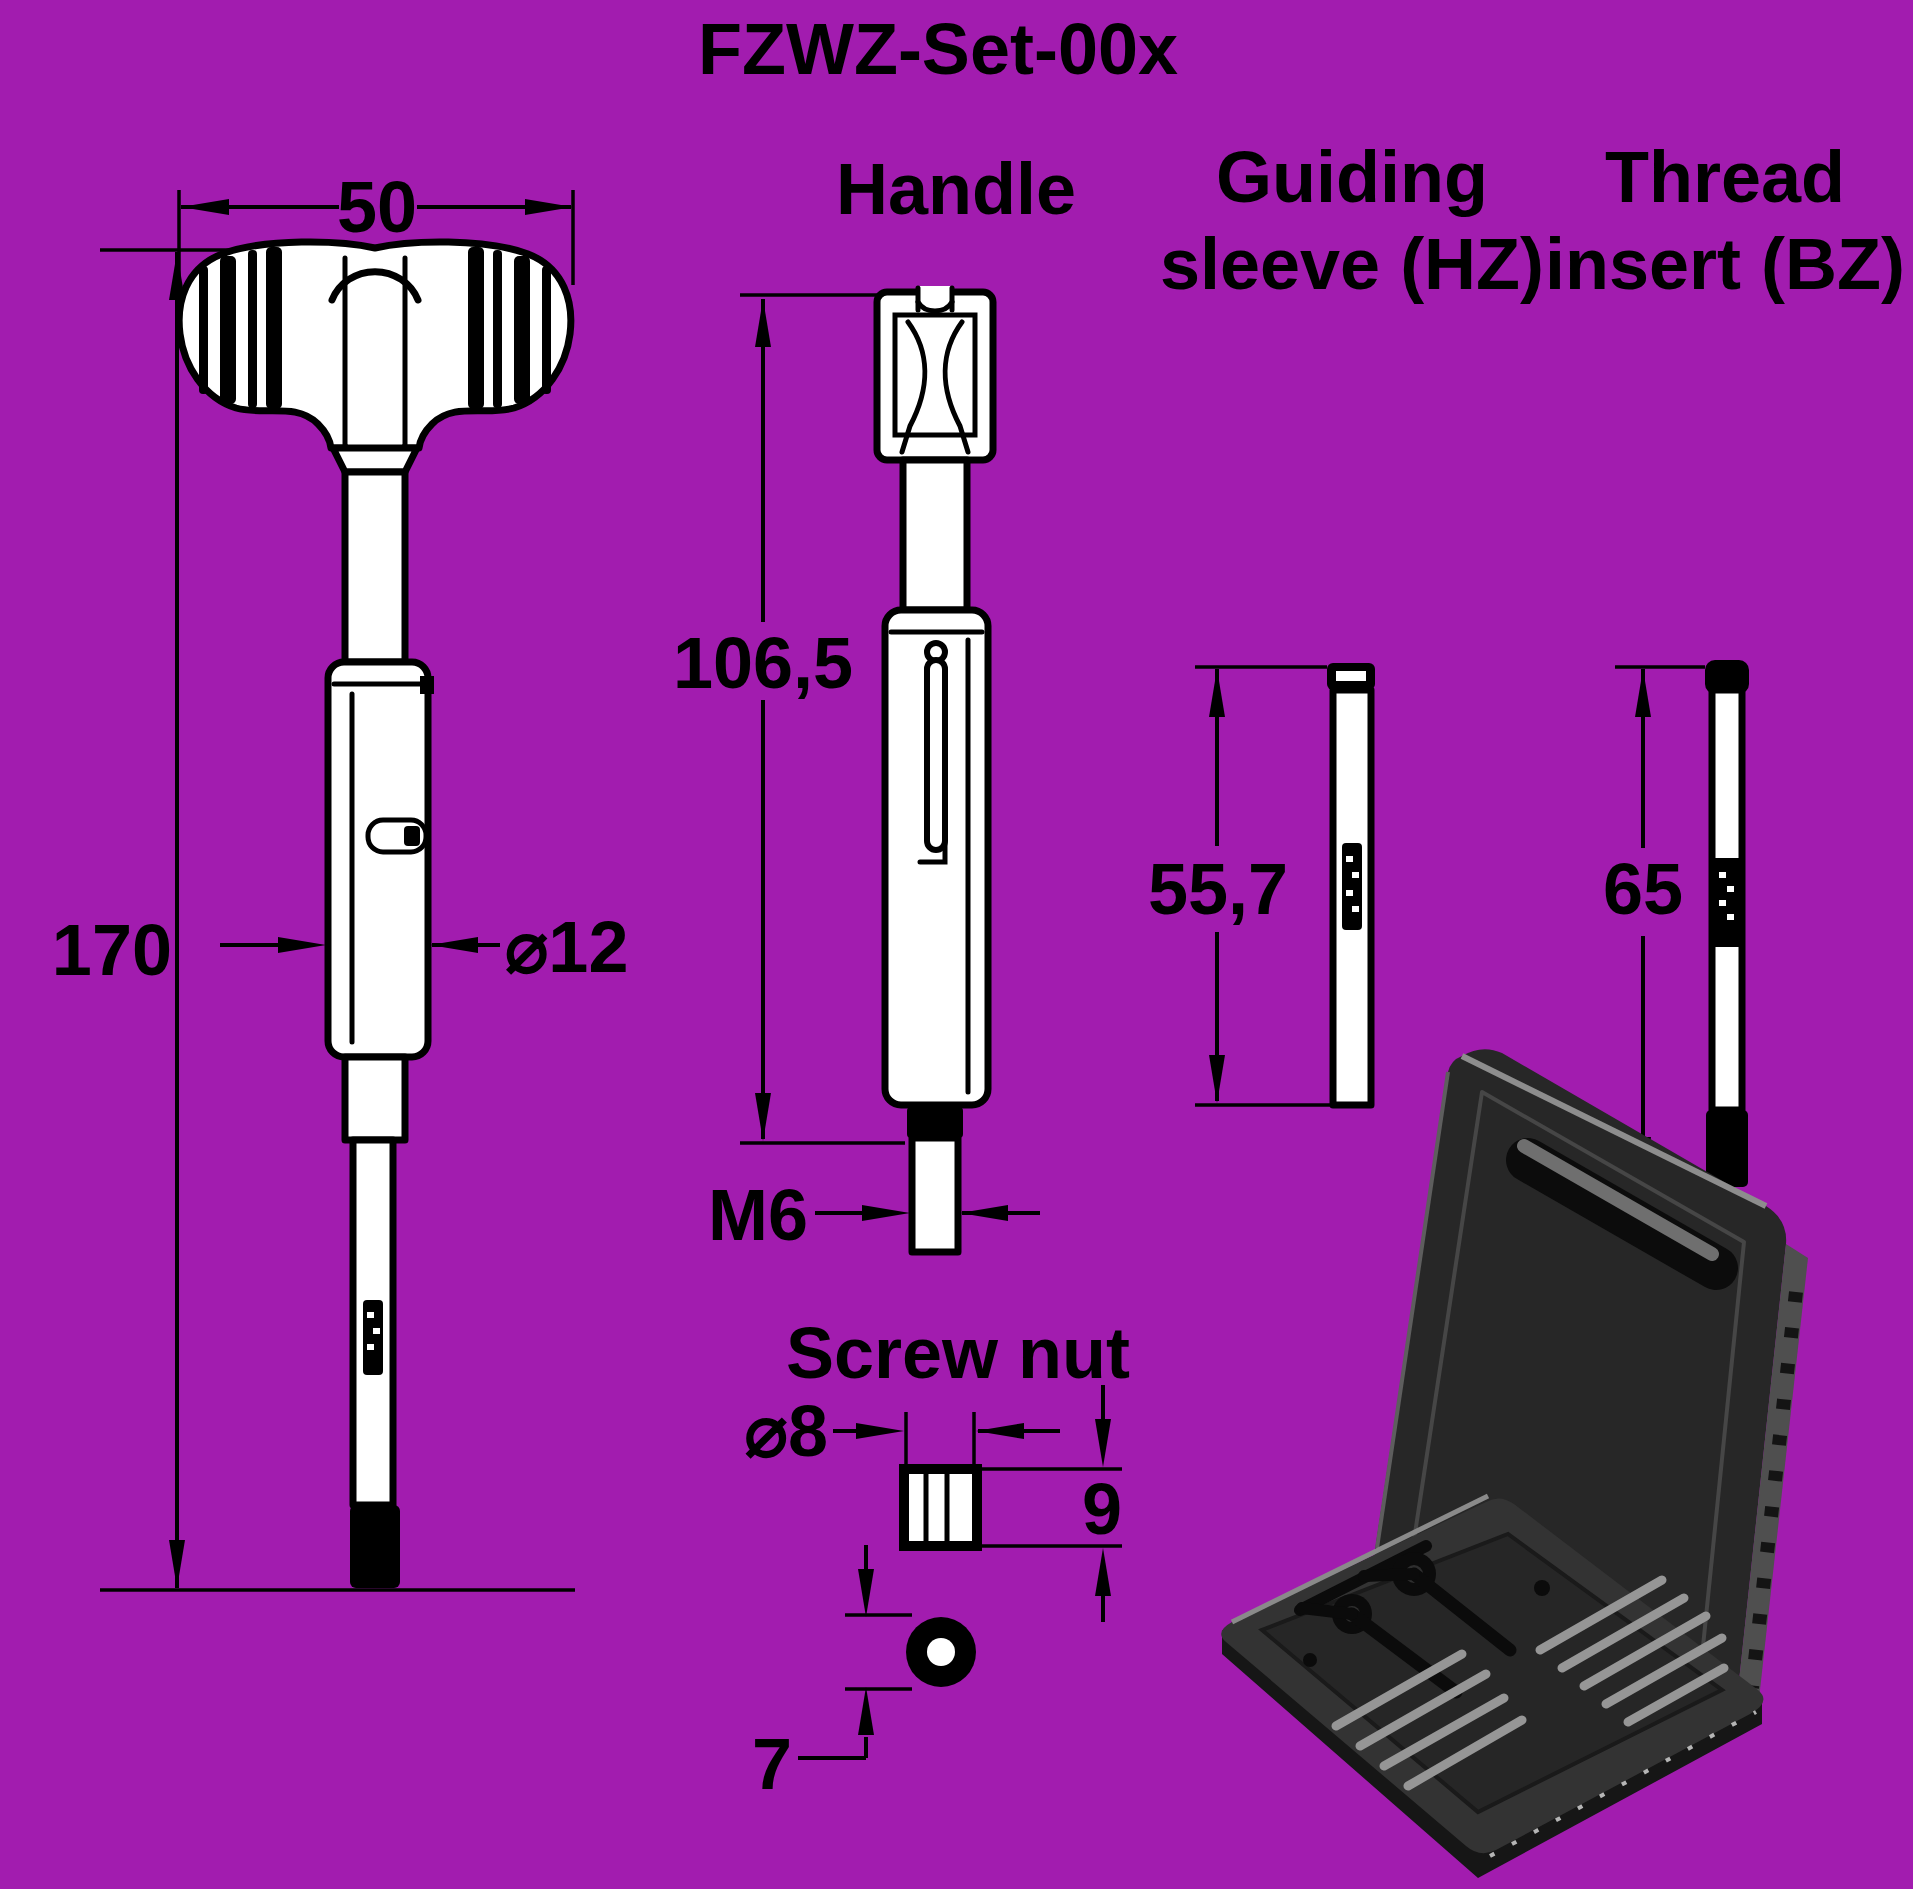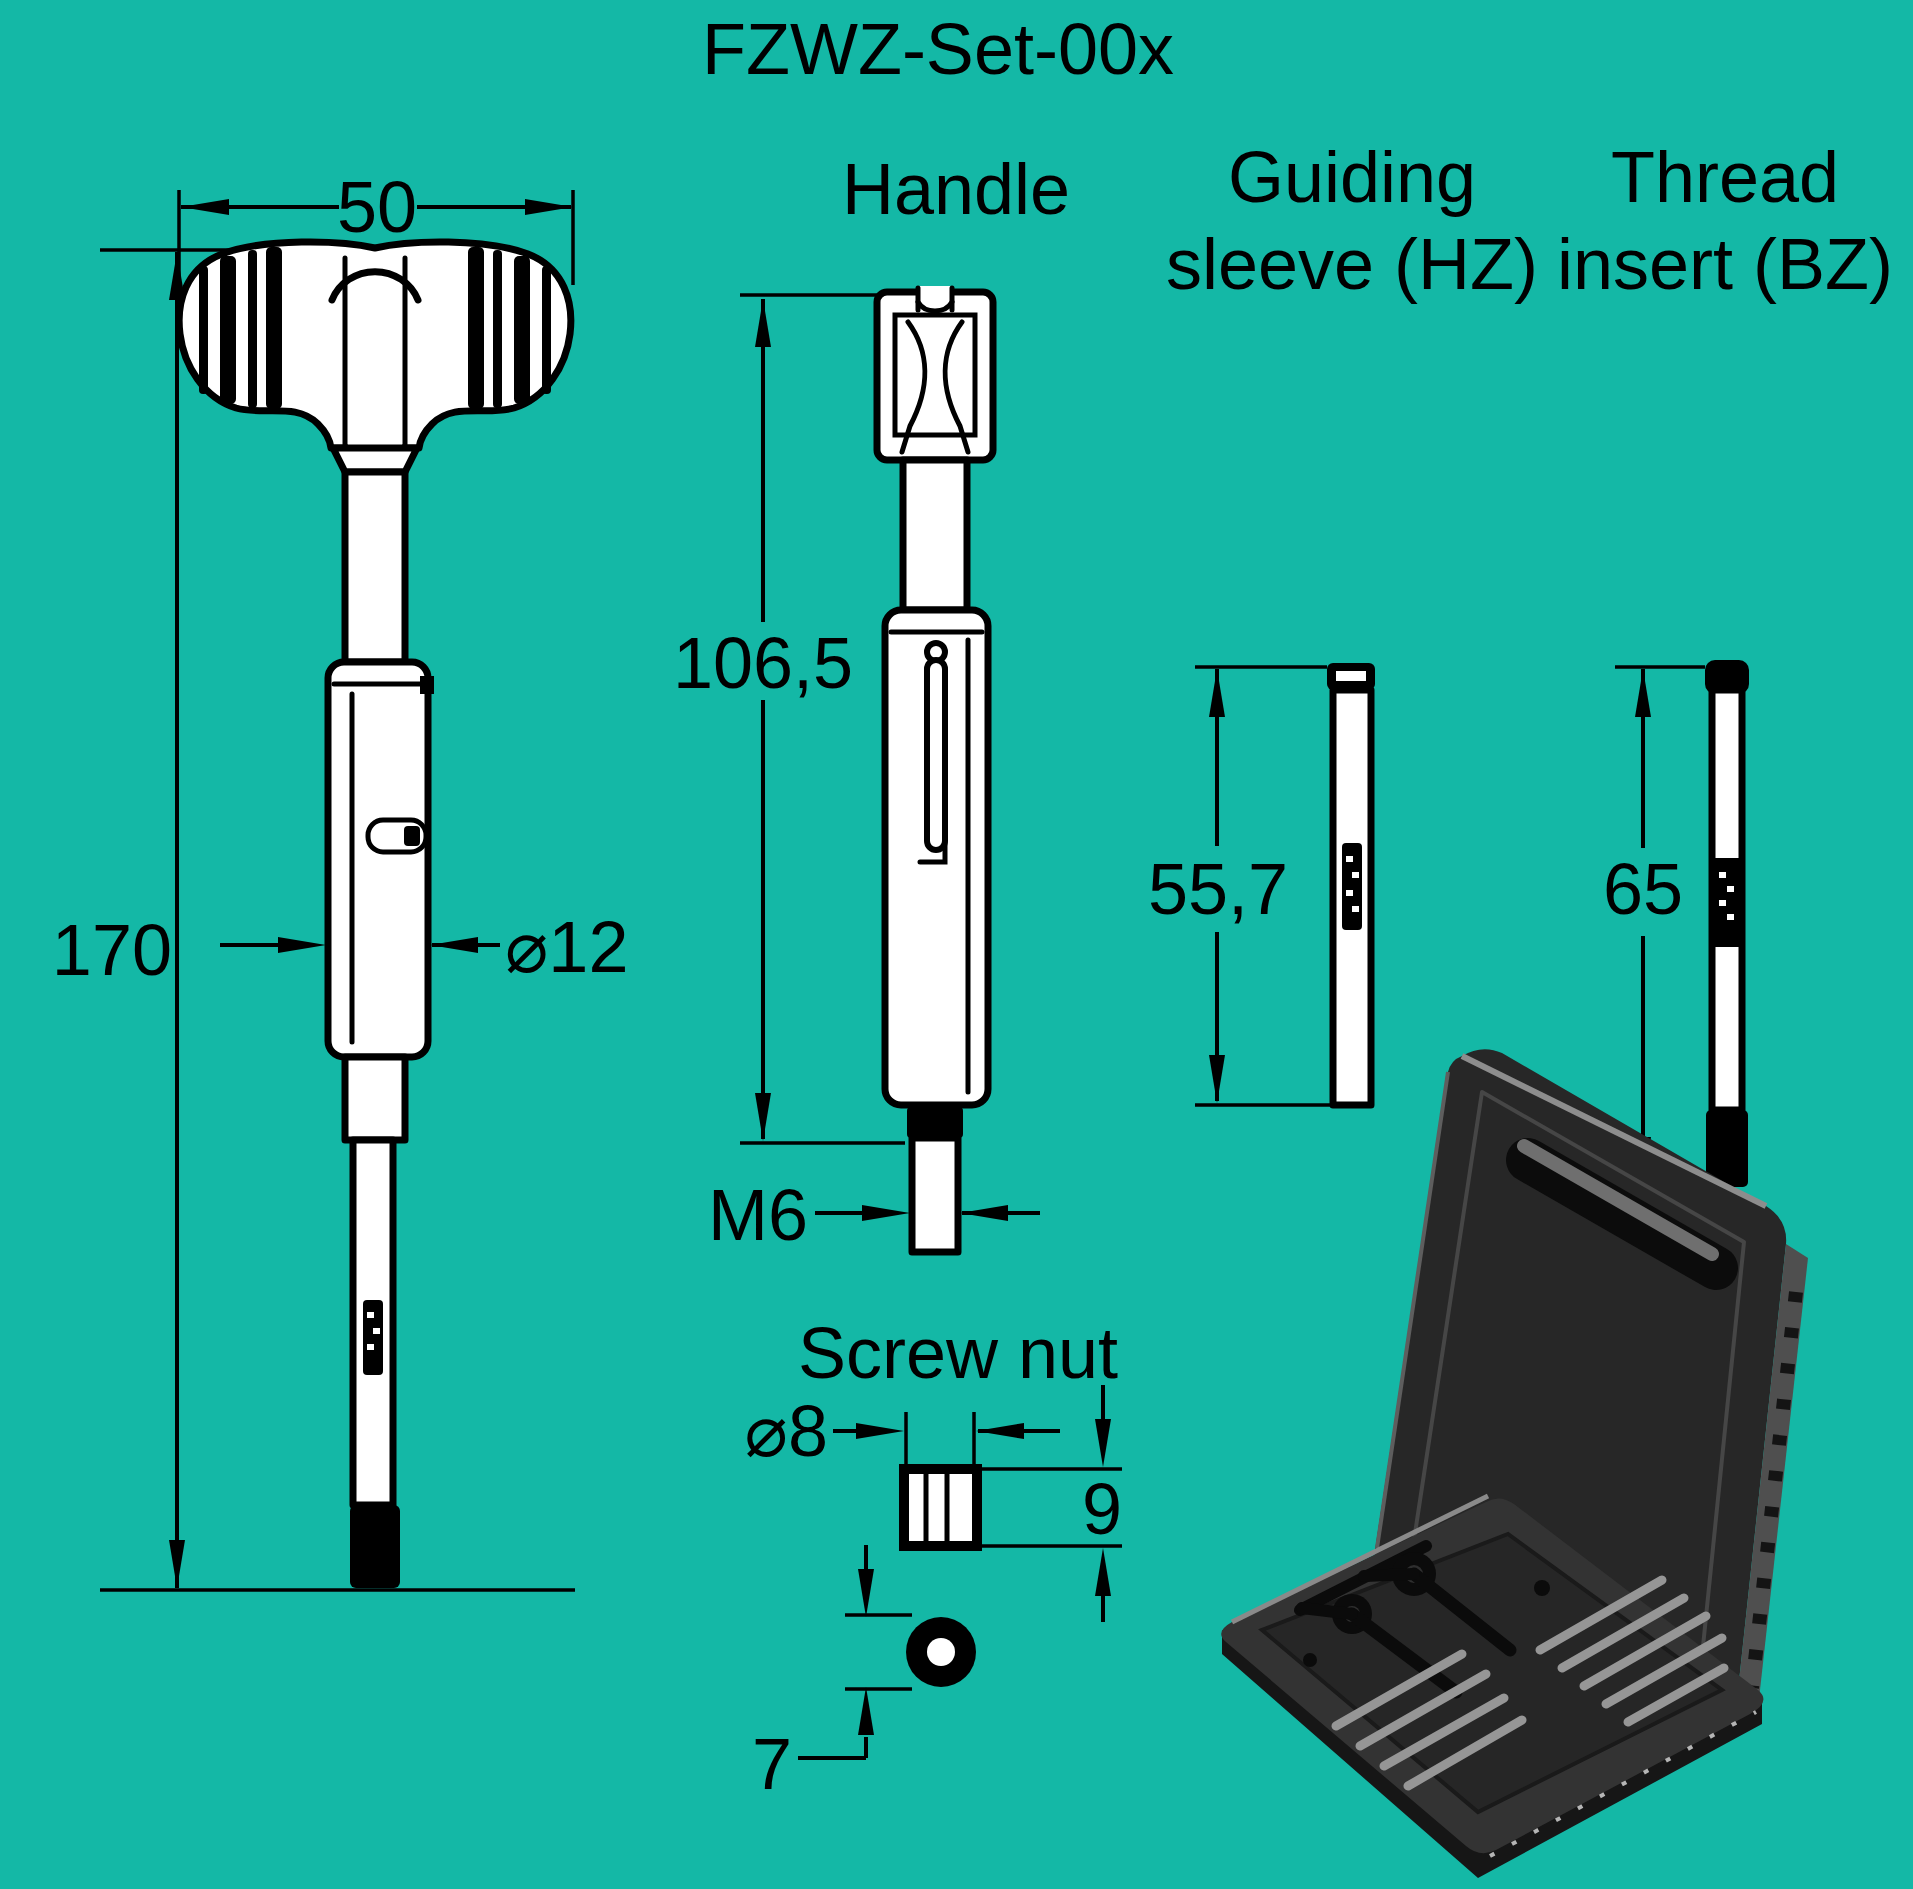--- a/index.html
+++ b/index.html
@@ -1,16 +1,16 @@
 <!DOCTYPE html>
 <html><head>
 <meta charset="utf-8">
 <style>
   html,body{margin:0;padding:0;background:#ffffff;}
-  .sheet{position:relative;width:1913px;height:1889px;background:#14b8a6;overflow:hidden;}
+  .sheet{position:relative;width:1913px;height:1889px;background:#a21caf;overflow:hidden;font-weight:bold;}
   svg{display:block;}
   .t{font-family:"Liberation Sans", sans-serif;font-size:72px;fill:#000000;}
   .ln{stroke:#000000;stroke-width:4;fill:none;}
   .ref{stroke:#000000;stroke-width:3.5;fill:none;}
   .out{stroke:#000000;stroke-width:7;fill:#ffffff;stroke-linejoin:round;stroke-linecap:round;}
   .thin{stroke:#000000;stroke-width:5;fill:none;stroke-linecap:round;}
   .ah{fill:#000000;stroke:none;}
   .blk{fill:#000000;stroke:none;}
 </style>
 </head>

